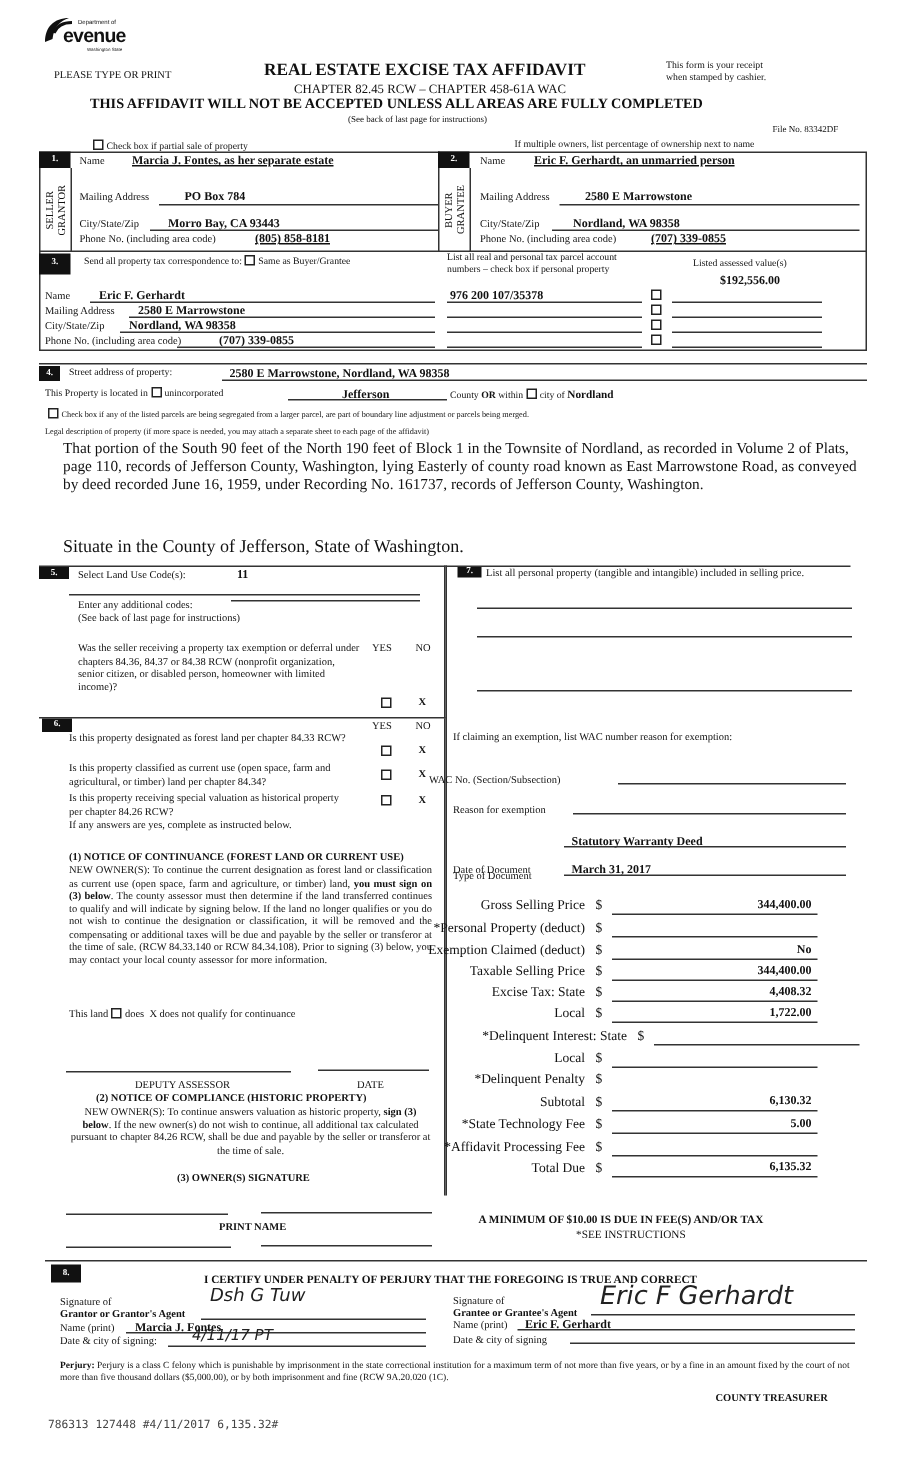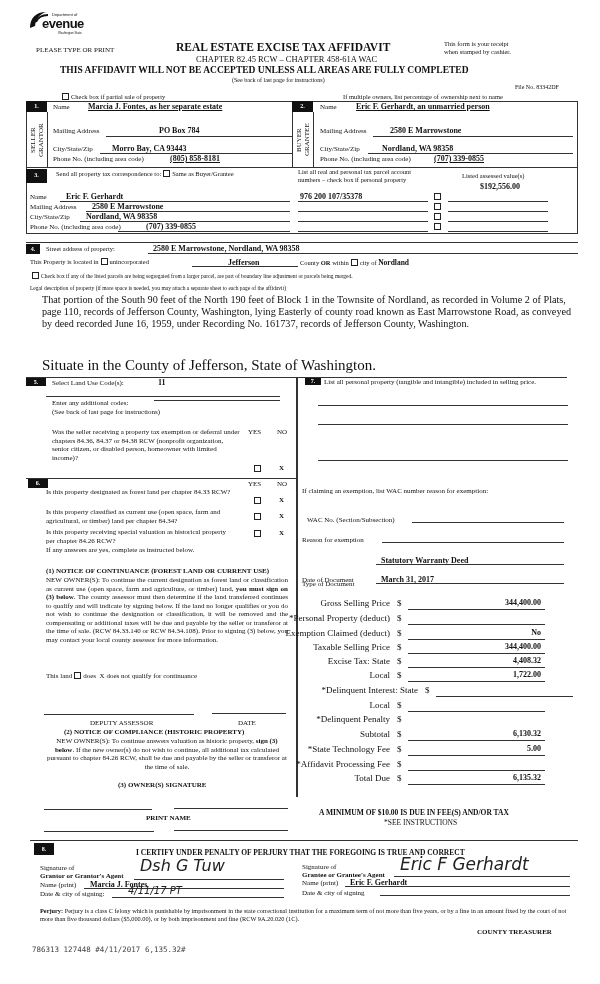--- a/index.html
+++ b/index.html
@@ -13,21 +13,21 @@
   .hline { position: absolute; height: 0; border-top: 1px solid #333; }
   .vline { position: absolute; width: 0; border-left: 1px solid #333; }
   .fill { font-weight: bold; font-size: 8px; }
   .lbl { font-size: 7px; }
   .vert { position: absolute; writing-mode: vertical-rl; transform: rotate(180deg); font-size: 7px; text-align: center; line-height: 8px; }
   .row-fee { position: absolute; left: 300px; width: 250px; height: 14px; font-size: 9px; }
   .row-fee .k { position: absolute; right: 160px; white-space: nowrap; }
   .row-fee .d { position: absolute; left: 97px; }
   .row-fee .v { position: absolute; left: 108px; width: 137px; border-bottom: 1px solid #333; text-align: right; font-weight: bold; font-size: 8px; padding-right: 4px; height: 12px; }
   .row-fee .v.noline { border-bottom: none; }
-  .sig { font-family: "DejaVu Sans", sans-serif; font-style: italic; font-size: 16px; color: #222; }
+  .sig { font-family: "DejaVu Sans", sans-serif; font-style: italic; font-size: 12px; color: #222; }
 </style>
 </head>
 <body>
 
 <div class="abs" style="left:28px;top:10px;width:60px;height:26px;">
   <svg width="22" height="20" viewBox="0 0 22 20" style="position:absolute;left:0;top:0">
     <path d="M2 18 C2 8 8 2 18 2 C12 4 8 8 7 16 Z" fill="#111"></path>
     <path d="M8 12 C10 7 14 5 20 5" stroke="#111" stroke-width="2" fill="none"></path>
   </svg>
   <span class="abs" style="left:24px;top:2px;font-size:4px;font-family:'Liberation Sans',sans-serif;">Department of</span>
@@ -61,21 +61,21 @@
 <div class="vert" style="left:29px;top:115px;height:50px;width:16px;">
   <span>SELLER</span><br><span>GRANTOR</span>
 </div>
 <div class="vert" style="left:295px;top:115px;height:50px;width:16px;">
   <span>BUYER</span><br><span>GRANTEE</span>
 </div>
 
 <span class="abs lbl" style="left:53px;top:103px;">Name</span>
 <span class="abs fill" style="left:88px;top:102px;text-decoration:underline;">Marcia J. Fontes, as her separate estate</span>
 <span class="abs lbl" style="left:53px;top:127px;">Mailing Address</span>
-<span class="abs fill" style="left:123px;top:126px;margin-left:36px;">PO Box 784</span>
+<span class="abs fill" style="left:123px;top:126px;">PO Box 784</span>
 <div class="line" style="left:106px;top:136px;width:186px;"></div>
 <span class="abs lbl" style="left:53px;top:145px;">City/State/Zip</span>
 <span class="abs fill" style="left:112px;top:144px;">Morro Bay, CA 93443</span>
 <div class="line" style="left:100px;top:153px;width:192px;"></div>
 <span class="abs lbl" style="left:53px;top:155px;">Phone No. (including area code)</span>
 <span class="abs fill" style="left:170px;top:154px;text-decoration:underline;">(805) 858-8181</span>
 
 <span class="abs lbl" style="left:320px;top:103px;">Name</span>
 <span class="abs fill" style="left:356px;top:102px;text-decoration:underline;">Eric F. Gerhardt, an unmarried person</span>
 <span class="abs lbl" style="left:320px;top:127px;">Mailing Address</span>
@@ -147,21 +147,21 @@
 <div class="line" style="left:192px;top:266px;width:106px;"></div>
 <div class="abs" style="left:300px;top:258px;font-size:6.5px;white-space:nowrap;">
   <span>County</span> <b>OR</b> <span>within</span><span class="chk"></span><span>city of</span> <b style="font-size:7.5px;">Nordland</b>
 </div>
 
 <div class="abs" style="left:30px;top:272px;font-size:5.5px;white-space:nowrap;">
   <span class="chk"></span><span>Check box if any of the listed parcels are being segregated from a larger parcel, are part of boundary line adjustment or parcels being merged.</span>
 </div>
 <div class="abs" style="left:30px;top:285px;font-size:5.5px;white-space:nowrap;">Legal description of property (if more space is needed, you may attach a separate sheet to each page of the affidavit)</div>
 <div class="abs" style="left:42px;top:294px;width:530px;font-size:10.2px;line-height:12px;">That portion of the South 90 feet of the North 190 feet of Block 1 in the Townsite of Nordland, as recorded in Volume 2 of Plats, page 110, records of Jefferson County, Washington, lying Easterly of county road known as East Marrowstone Road, as conveyed by deed recorded June 16, 1959, under Recording No. 161737, records of Jefferson County, Washington.</div>
-<div class="abs" style="left:42px;top:357px;font-size:15px;">Situate in the County of Jefferson, State of Washington.</div>
+<div class="abs" style="left:42px;top:357px;font-size:12px;">Situate in the County of Jefferson, State of Washington.</div>
 
 <div class="abs" style="left:26px;top:377px;width:271px;height:102px;border:1px solid #333;border-left:none;"></div>
 <div class="num-box" style="left:26px;top:378px;width:20px;height:8px;line-height:8px;">5.</div>
 <span class="abs lbl" style="left:52px;top:379px;">Select Land Use Code(s):</span>
 <span class="abs fill" style="left:158px;top:378px;">11</span>
 <div class="line" style="left:46px;top:396px;width:234px;"></div>
 <span class="abs lbl" style="left:52px;top:399px;">Enter any additional codes:</span>
 <div class="line" style="left:154px;top:400px;width:126px;"></div>
 <span class="abs lbl" style="left:52px;top:408px;">(See back of last page for instructions)</span>
 <span class="abs lbl" style="left:248px;top:428px;">YES</span>
@@ -215,21 +215,21 @@
   <span>NEW OWNER(S): To continue answers valuation as historic property, </span><b>sign (3) below</b><span>. If the new owner(s) do not wish to continue, all additional tax calculated pursuant to chapter 84.26 RCW, shall be due and payable by the seller or transferor at the time of sale.</span>
 </div>
 <div class="abs bold" style="left:118px;top:781px;font-size:7px;">(3)  OWNER(S) SIGNATURE</div>
 <div class="line" style="left:44px;top:809px;width:108px;"></div>
 <div class="line" style="left:174px;top:808px;width:114px;"></div>
 <div class="abs bold" style="left:146px;top:814px;font-size:7px;">PRINT NAME</div>
 <div class="line" style="left:44px;top:831px;width:110px;"></div>
 <div class="line" style="left:174px;top:830px;width:114px;"></div>
 
 <div class="abs lbl" style="left:302px;top:487px;">If claiming an exemption, list WAC number reason for exemption:</div>
-<span class="abs lbl" style="left:307px;top:516px;">WAC No. (Section/Subsection)</span>
+<span class="abs lbl" style="left:286px;top:516px;">WAC No. (Section/Subsection)</span>
 <div class="line" style="left:412px;top:522px;width:152px;"></div>
 <span class="abs lbl" style="left:302px;top:536px;">Reason for exemption</span>
 <div class="line" style="left:382px;top:542px;width:182px;"></div>
 <span class="abs lbl" style="left:302px;top:580px;">Type of Document</span>
 <span class="abs fill" style="left:381px;top:556px;">Statutory Warranty Deed</span>
 <div class="line" style="left:376px;top:564px;width:188px;"></div>
 <span class="abs lbl" style="left:302px;top:576px;">Date of Document</span>
 <span class="abs fill" style="left:381px;top:575px;">March 31, 2017</span>
 <div class="line" style="left:376px;top:583px;width:188px;"></div>
 

